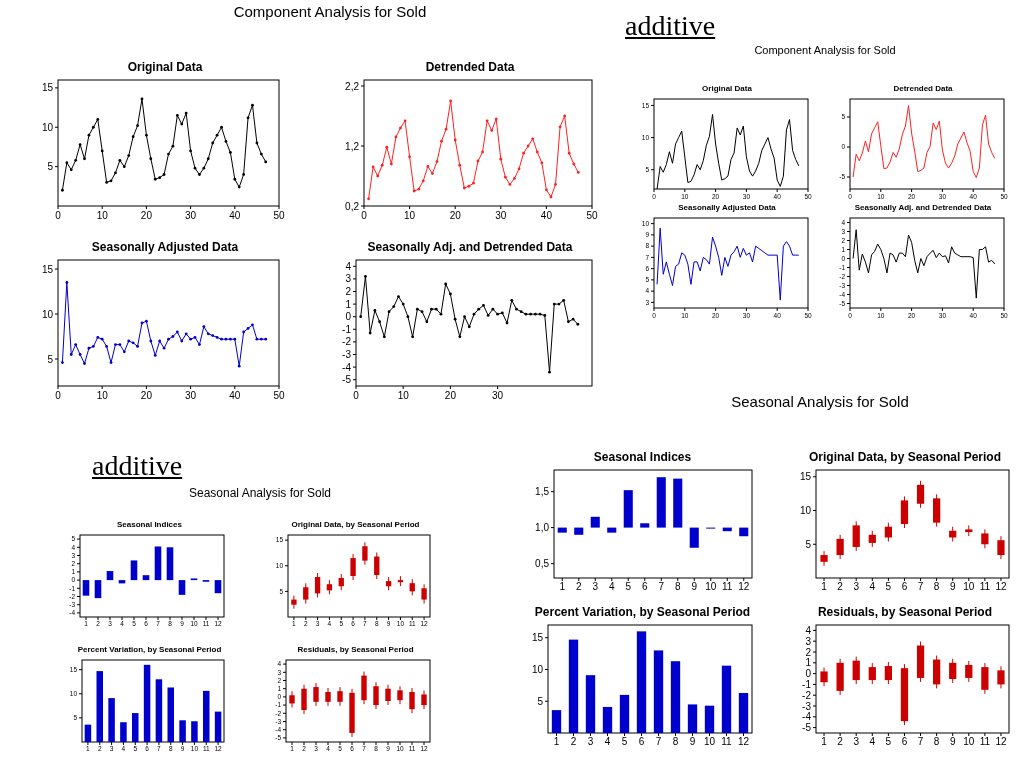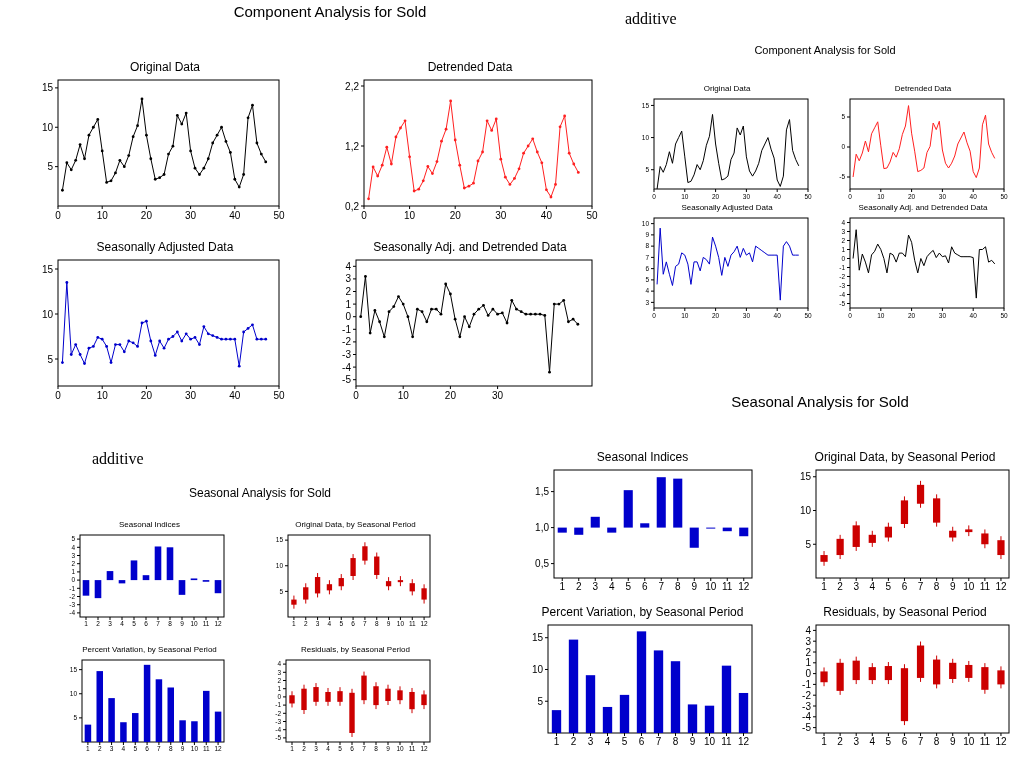--- a/index.html
+++ b/index.html
@@ -6,23 +6,23 @@
   body{
     width:1024px;height:768px;background:#ffffff;
     font-family:"Liberation Sans", sans-serif;
     color:#000;position:relative;overflow:hidden;
   }
   .panel{position:absolute;}
   .main-title{
     font-size:15px;text-align:center;color:#000;
   }
   .serif-label{
-    font-family:"Liberation Serif", serif;font-size:16px;
+    font-family:"Liberation Serif", serif;font-size:28px;text-decoration:underline;
   }
-  .chart-title{font-size:12px;text-align:center;margin-bottom:2px;}
+  .chart-title{font-size:12px;text-align:center;margin-bottom:2px;font-weight:bold;}
   .chart-title.sm{font-size:8px;}
   svg{display:block;}
   .axis-text{font-size:10px;fill:#000;font-family:"Liberation Sans",sans-serif;}
   .axis-text.sm{font-size:6.5px;}
   .tick{stroke:#000;stroke-width:1;}
   .frame{fill:none;stroke:#000;stroke-width:1;}
   .series{fill:none;stroke-width:1;}
   .pt{stroke-width:1;}
 </style>
 </head>

